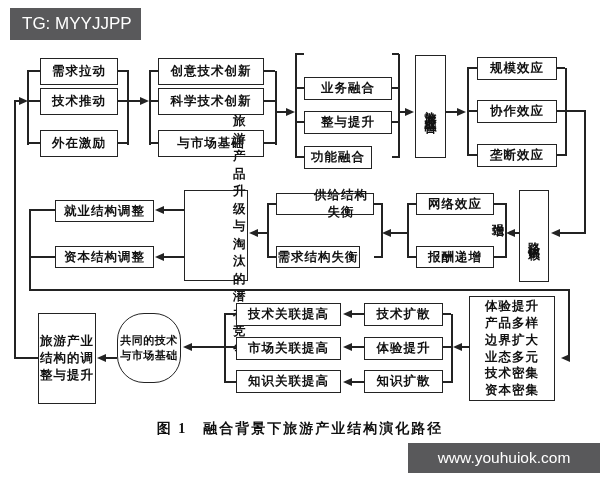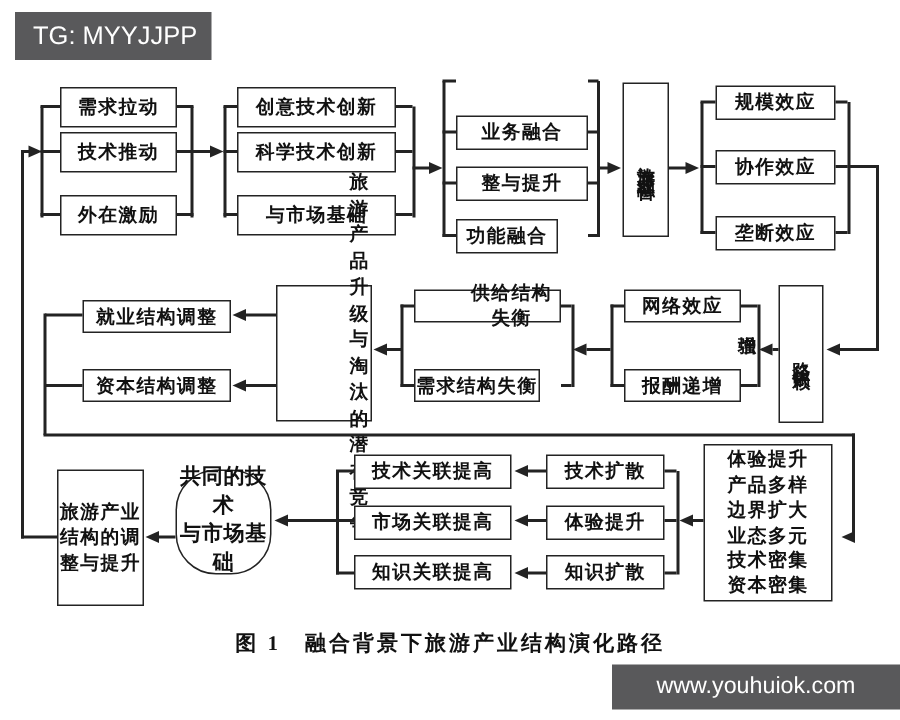--- a/index.html
+++ b/index.html
@@ -68,21 +68,21 @@
   <div class="bx" style="left:416px;top:193px;width:78px;height:22px;">网络效应</div>
   <div class="bx" style="left:416px;top:246px;width:78px;height:22px;">报酬递增</div>
 
   <span class="lbl" style="left:489px;top:214px;">增强</span>
 
   <div class="bx vtext" style="left:519px;top:190px;width:30px;height:92px;font-size:12px;letter-spacing:2px;">路径依赖</div>
 
   <div class="bx" style="left:38px;top:313px;width:58px;height:91px;">旅游产业
 结构的调
 整与提升</div>
-  <div class="bx" style="left:117px;top:313px;width:64px;height:70px;font-size:14px;letter-spacing:0.5px;border-radius:27px;">共同的技术
+  <div class="bx" style="left:117px;top:313px;width:64px;height:70px;font-size:11px;letter-spacing:0.5px;border-radius:27px;">共同的技术
 与市场基础</div>
 
   <div class="bx" style="left:236px;top:303px;width:105px;height:23px;">技术关联提高</div>
   <div class="bx" style="left:236px;top:337px;width:105px;height:23px;">市场关联提高</div>
   <div class="bx" style="left:236px;top:370px;width:105px;height:23px;">知识关联提高</div>
 
   <div class="bx" style="left:364px;top:303px;width:79px;height:23px;">技术扩散</div>
   <div class="bx" style="left:364px;top:337px;width:79px;height:23px;">体验提升</div>
   <div class="bx" style="left:364px;top:370px;width:79px;height:23px;">知识扩散</div>
 

